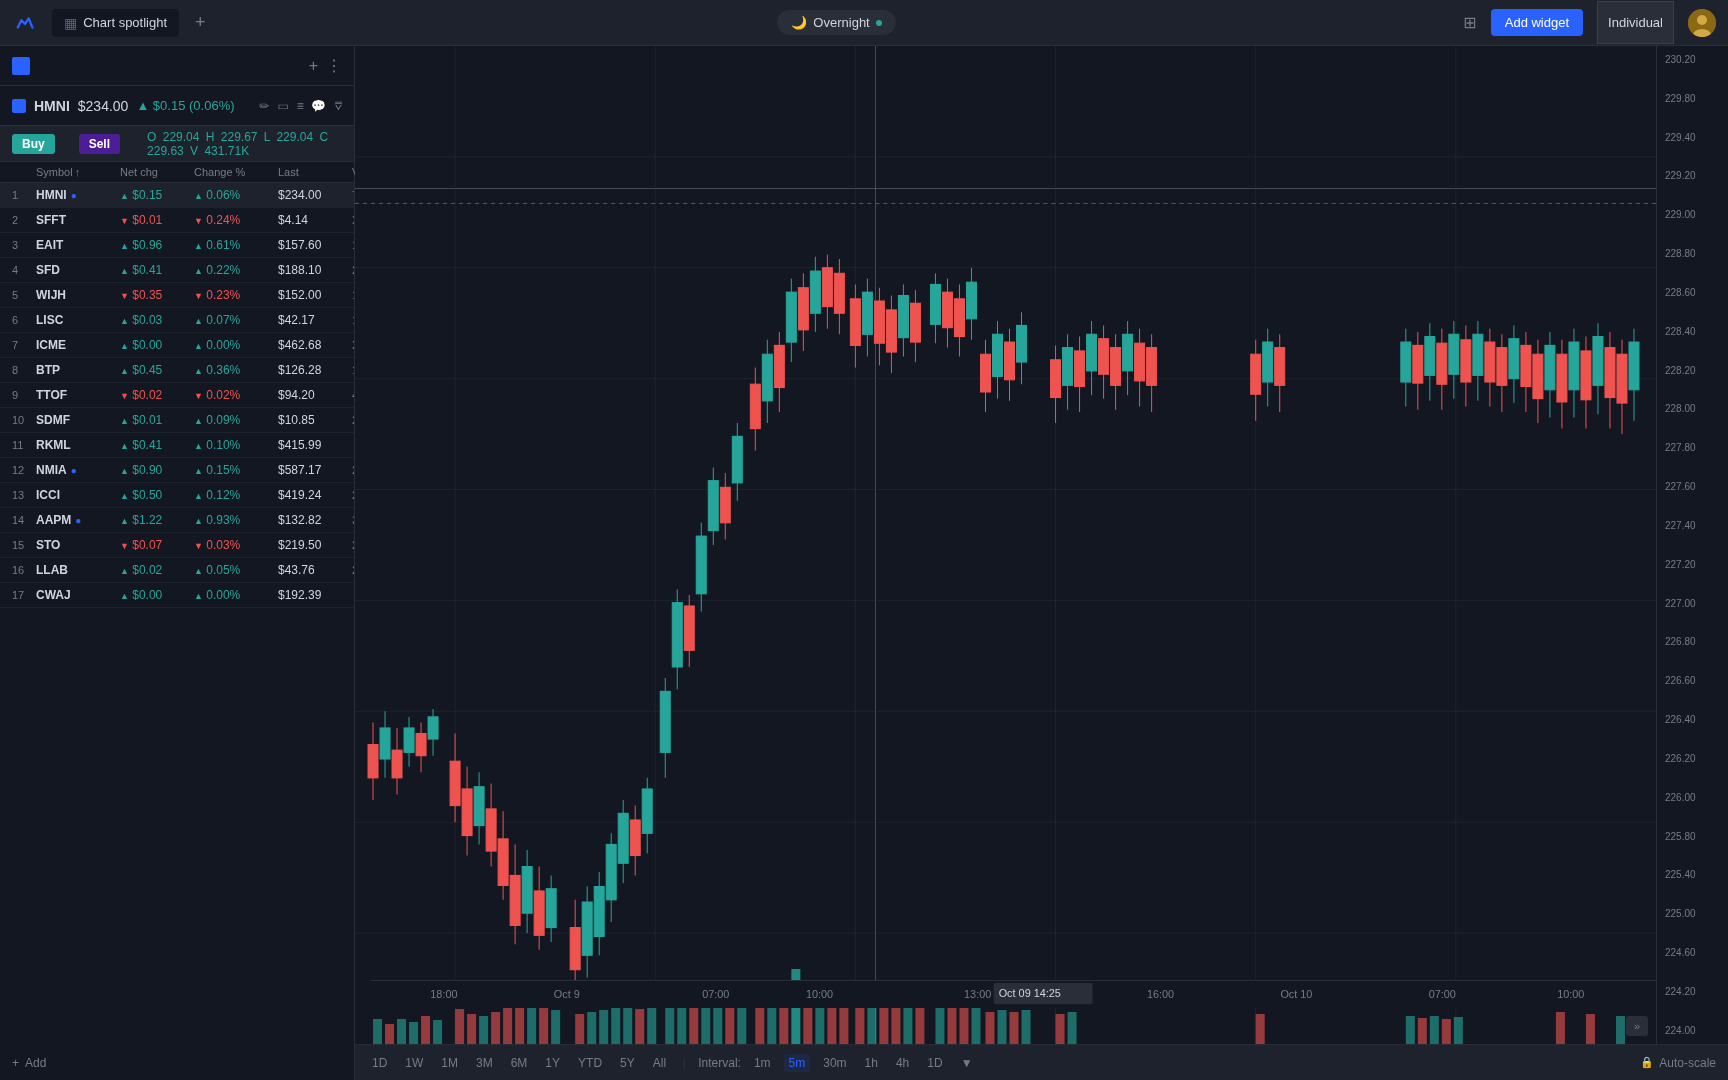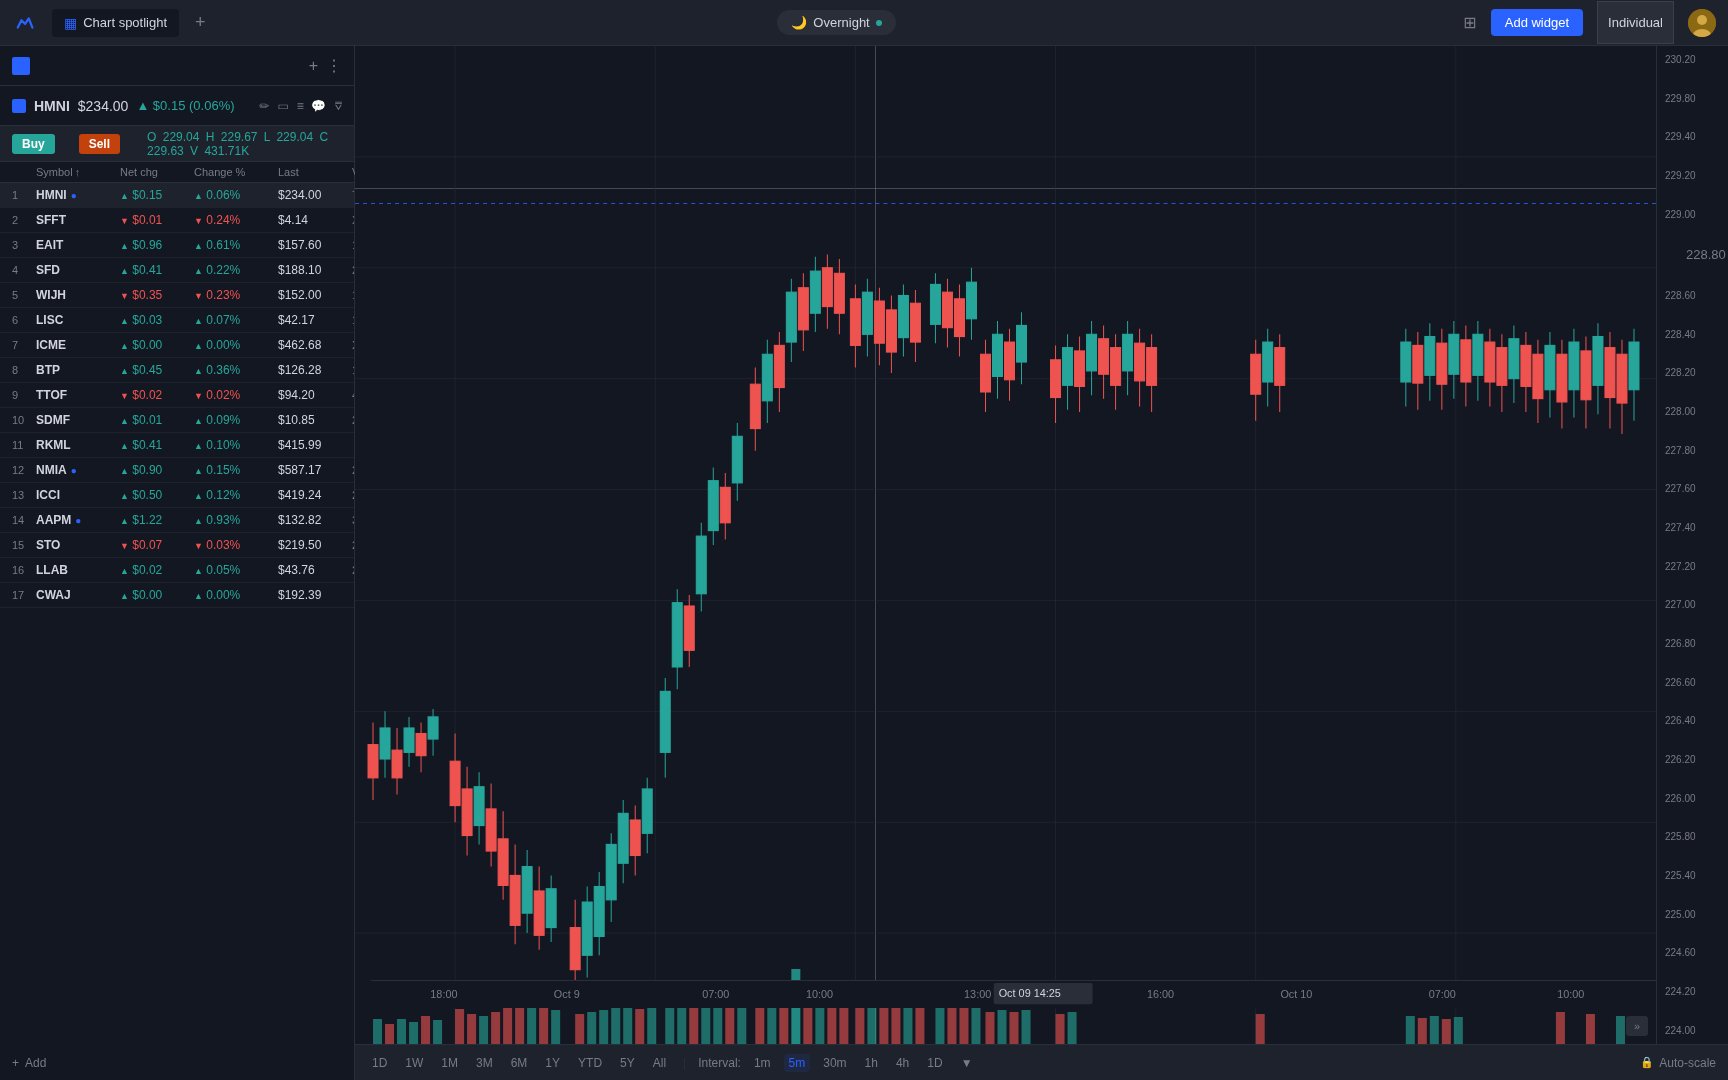--- a/index.html
+++ b/index.html
@@ -36,21 +36,21 @@
     .symbol-toolbar { display: flex; align-items: center; padding: 6px 12px; gap: 8px; border-bottom: 1px solid #2a2e39; height: 40px; }
     .symbol-badge-blue { width: 14px; height: 14px; background: #2962ff; border-radius: 2px; flex-shrink: 0; }
     .symbol-name { font-size: 14px; font-weight: 600; color: #d1d4dc; }
     .symbol-price { font-size: 14px; color: #d1d4dc; }
     .symbol-change { color: #26a69a; font-size: 13px; }
     .symbol-tools { margin-left: auto; display: flex; gap: 8px; color: #787b86; }
 
     
     .ohlc-bar { display: flex; align-items: center; padding: 6px 12px; gap: 24px; border-bottom: 1px solid #2a2e39; height: 36px; background: #1e222d; }
     .buy-btn { background: #26a69a; color: white; border: none; border-radius: 3px; padding: 3px 10px; font-size: 12px; cursor: pointer; font-weight: 600; }
-    .sell-btn { background: #c2410c; color: white; border: none; border-radius: 3px; padding: 3px 10px; font-size: 12px; cursor: pointer; font-weight: 600; }
+    .sell-btn { background: #4c1d95; color: white; border: none; border-radius: 3px; padding: 3px 10px; font-size: 12px; cursor: pointer; font-weight: 600; }
     .ohlc-data { color: #787b86; font-size: 12px; }
     .ohlc-data span { color: #26a69a; margin-left: 3px; }
     .ohlc-label { color: #787b86; }
 
     
     .list-header { display: flex; align-items: center; padding: 8px 12px; gap: 6px; }
     .list-title { font-size: 14px; font-weight: 600; color: #d1d4dc; }
     .list-dropdown { color: #787b86; font-size: 12px; cursor: pointer; }
 
     
@@ -890,21 +890,21 @@
             </svg>
           </div>
         </div>
 
         <div class="price-scale" id="price-scale">
         <div style="font-size: 10px; color: rgb(120, 123, 134); padding: 0px 4px;">230.20</div>
             <div style="font-size: 10px; color: rgb(120, 123, 134); padding: 0px 4px;">229.80</div>
             <div style="font-size: 10px; color: rgb(120, 123, 134); padding: 0px 4px;">229.40</div>
             <div style="font-size: 10px; color: rgb(120, 123, 134); padding: 0px 4px;">229.20</div>
             <div style="font-size: 10px; color: rgb(120, 123, 134); padding: 0px 4px;">229.00</div>
-            <div style="font-size: 13px; color: rgb(120, 123, 134); padding: 0px 4px; margin-left: 21px;">228.80</div>
+            <div style="font-size: 10px; color: rgb(120, 123, 134); padding: 0px 4px;">228.80</div>
             <div style="font-size: 10px; color: rgb(120, 123, 134); padding: 0px 4px;">228.60</div>
             <div style="font-size: 10px; color: rgb(120, 123, 134); padding: 0px 4px;">228.40</div>
             <div style="font-size: 10px; color: rgb(120, 123, 134); padding: 0px 4px;">228.20</div>
             <div style="font-size: 10px; color: rgb(120, 123, 134); padding: 0px 4px;">228.00</div>
             <div style="font-size: 10px; color: rgb(120, 123, 134); padding: 0px 4px;">227.80</div>
             <div style="font-size: 10px; color: rgb(120, 123, 134); padding: 0px 4px;">227.60</div>
             <div style="font-size: 10px; color: rgb(120, 123, 134); padding: 0px 4px;">227.40</div>
             <div style="font-size: 10px; color: rgb(120, 123, 134); padding: 0px 4px;">227.20</div>
             <div style="font-size: 10px; color: rgb(120, 123, 134); padding: 0px 4px;">227.00</div>
             <div style="font-size: 10px; color: rgb(120, 123, 134); padding: 0px 4px;">226.80</div>

